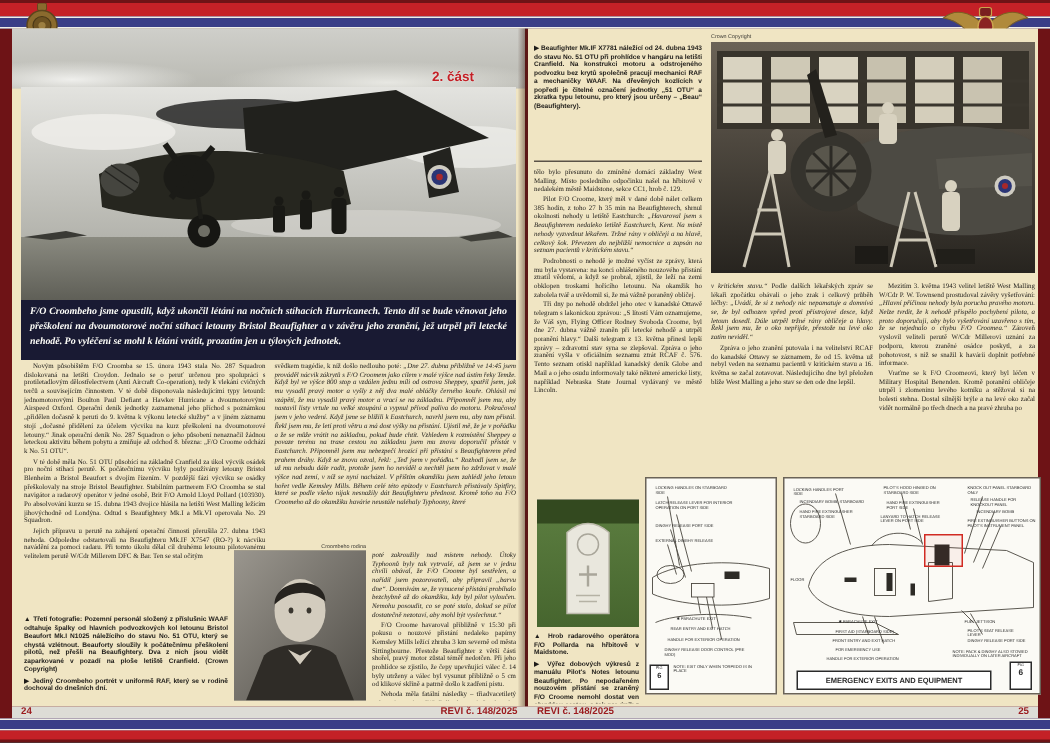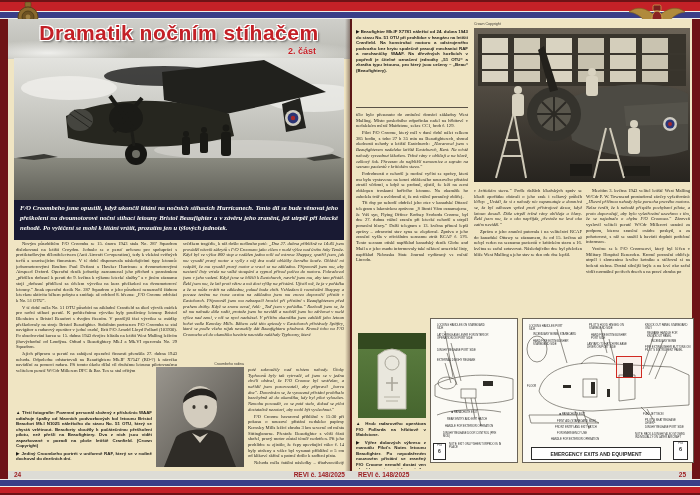--- a/index.html
+++ b/index.html
@@ -72,21 +72,20 @@
     <svg width="58" height="26" viewBox="0 0 58 26">
       <path d="M27,13 C18,4 8,3 1,9 C8,10 12,13 16,17 C20,20 25,20 27,16 Z" fill="#b08a3c" stroke="#7c5f22" stroke-width=".7"></path>
       <path d="M31,13 C40,4 50,3 57,9 C50,10 46,13 42,17 C38,20 33,20 31,16 Z" fill="#b08a3c" stroke="#7c5f22" stroke-width=".7"></path>
       <rect x="25" y="2" width="8" height="6" rx="1.5" fill="#7a1f1f" stroke="#caa44e" stroke-width=".8"></rect>
       <ellipse cx="29" cy="15" rx="5" ry="7" fill="#8a2323" stroke="#caa44e" stroke-width="1"></ellipse>
     </svg>
   </div>
 
   <div id="left-page" class="abs page">
     <div class="abs sky"></div>
-    <div class="abs title">Dramatik nočním stíhačem</div>
     <div class="abs subtitle">2. část</div>
 
     <div class="abs photo" style="left:6px;top:39px;width:330px;height:142px;">
       <svg width="330" height="142" viewBox="0 0 330 142">
         <defs>
           <linearGradient id="skyg" x1="0" y1="0" x2="0" y2="1">
             <stop offset="0" stop-color="#e3e3df"></stop>
               <stop offset="1" stop-color="#b2b2ab"></stop>
           </linearGradient>
           <linearGradient id="grd" x1="0" y1="0" x2="0" y2="1">

